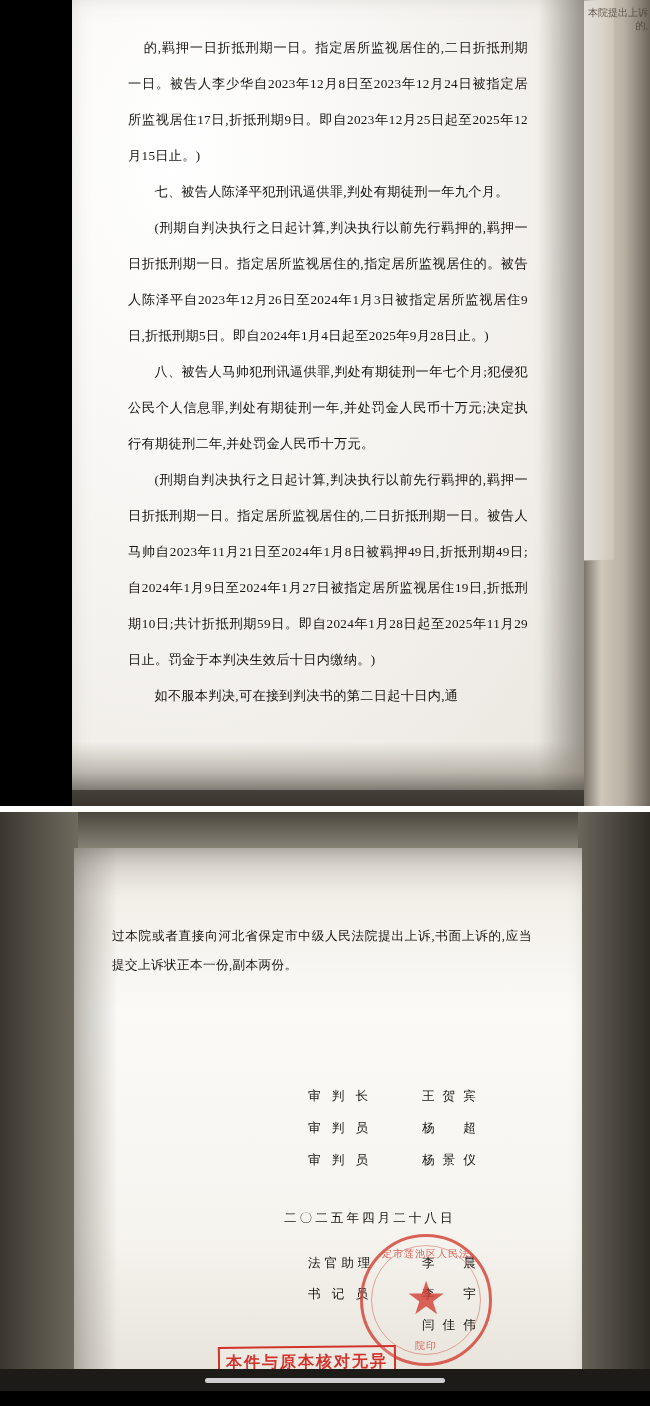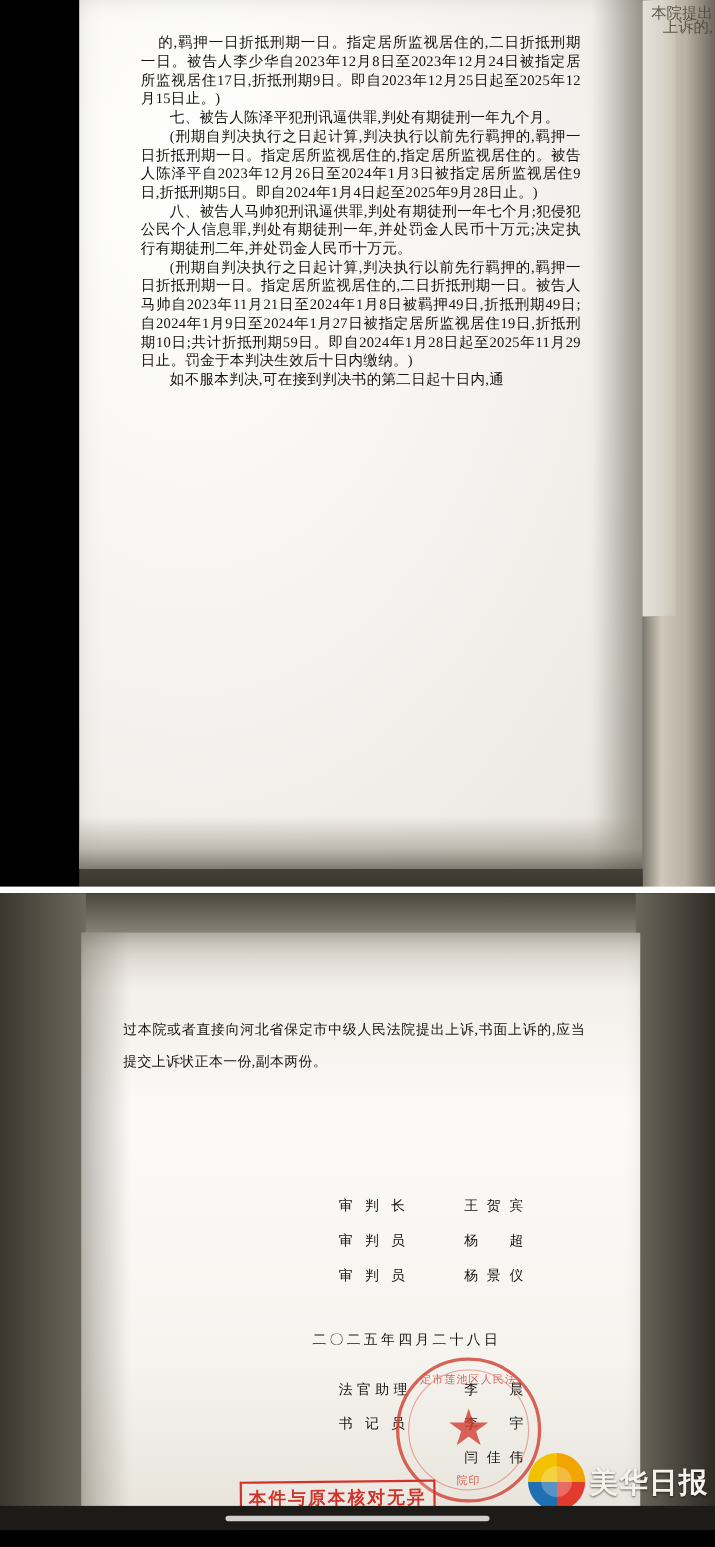--- a/index.html
+++ b/index.html
@@ -58,41 +58,41 @@
     width: 30px; height: 560px;
     background: linear-gradient(to right, #efece6, #cdc6b8);
     transform: skewY(-2deg);
     opacity: .9;
   }
   .side-text {
     position: absolute;
     right: 2px;
     top: 6px;
     width: 62px;
-    font-size: 14px;
+    font-size: 10px;
     line-height: 13px;
     color: #4a4438;
     text-align: right;
     opacity: .85;
   }
   .bottom-shadow-top {
     position: absolute;
     left: 72px;
     top: 742px;
     width: 512px;
     height: 66px;
     background: linear-gradient(to bottom, rgba(196,190,178,0.0) 0%, rgba(150,143,130,0.55) 45%, rgba(60,56,48,0.92) 100%);
   }
   .doc-body {
     position: absolute;
     left: 56px;
     top: 30px;
     width: 400px;
     font-size: 13.2px;
-    line-height: 17px;
+    line-height: 36px;
     color: #15130f;
     letter-spacing: .3px;
     text-align: justify;
   }
   .doc-body p { margin: 0 0 0 0; }
   .doc-body p.ind { text-indent: 2em; }
   .doc-body p.ind1 { text-indent: 1.2em; }
   .page-number {
     position: absolute;
     left: 0;
@@ -375,22 +375,18 @@
     <div class="stamp">
       <div class="ring"></div>
       <div class="stamp-top-text">保定市莲池区人民法院</div>
       <div class="star">★</div>
       <div class="stamp-bot-text">院印</div>
     </div>
 
     <div class="verify-stamp">本件与原本核对无异</div>
   </div>
 
-  <div class="watermark">
-    <div class="wm-logo"></div>
-    <div class="wm-text">美华日报</div>
-  </div>
   <div class="wm-sub">MEIHUA DAILY</div>
 
   <div class="bot-bottom-dark">
     <div class="home-bar"></div>
   </div>
 </div>
 
 </body></html>

